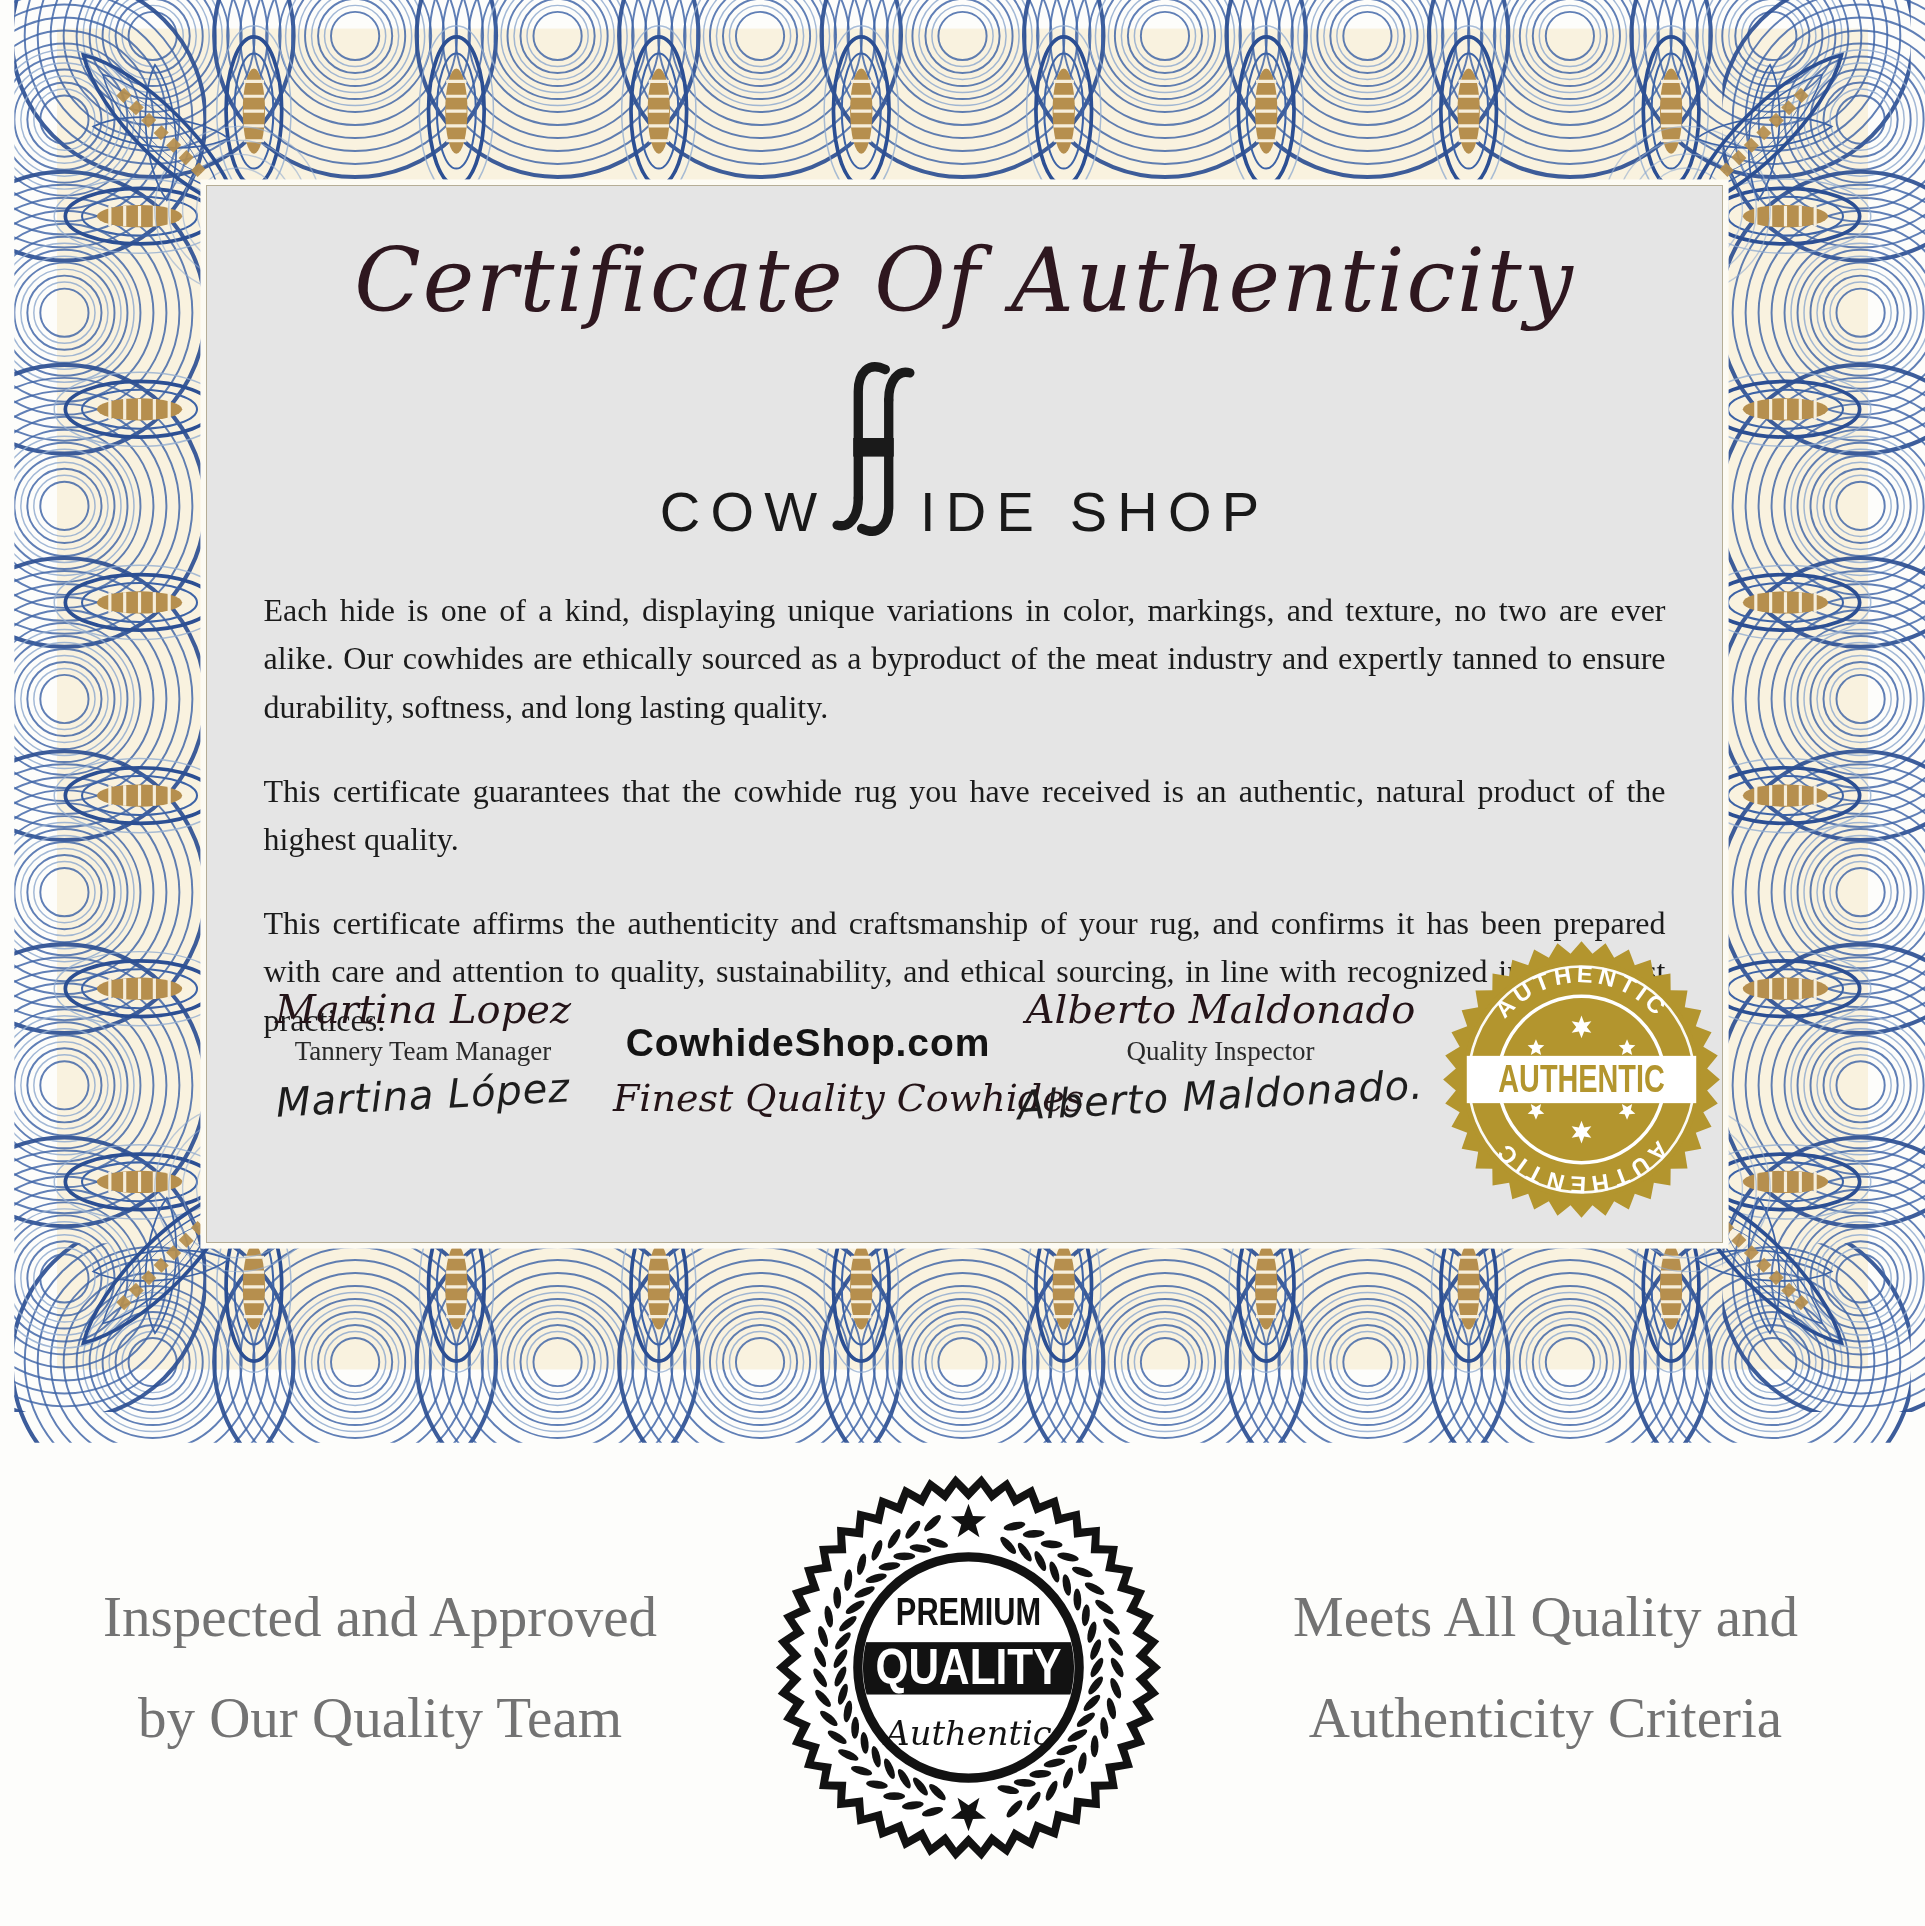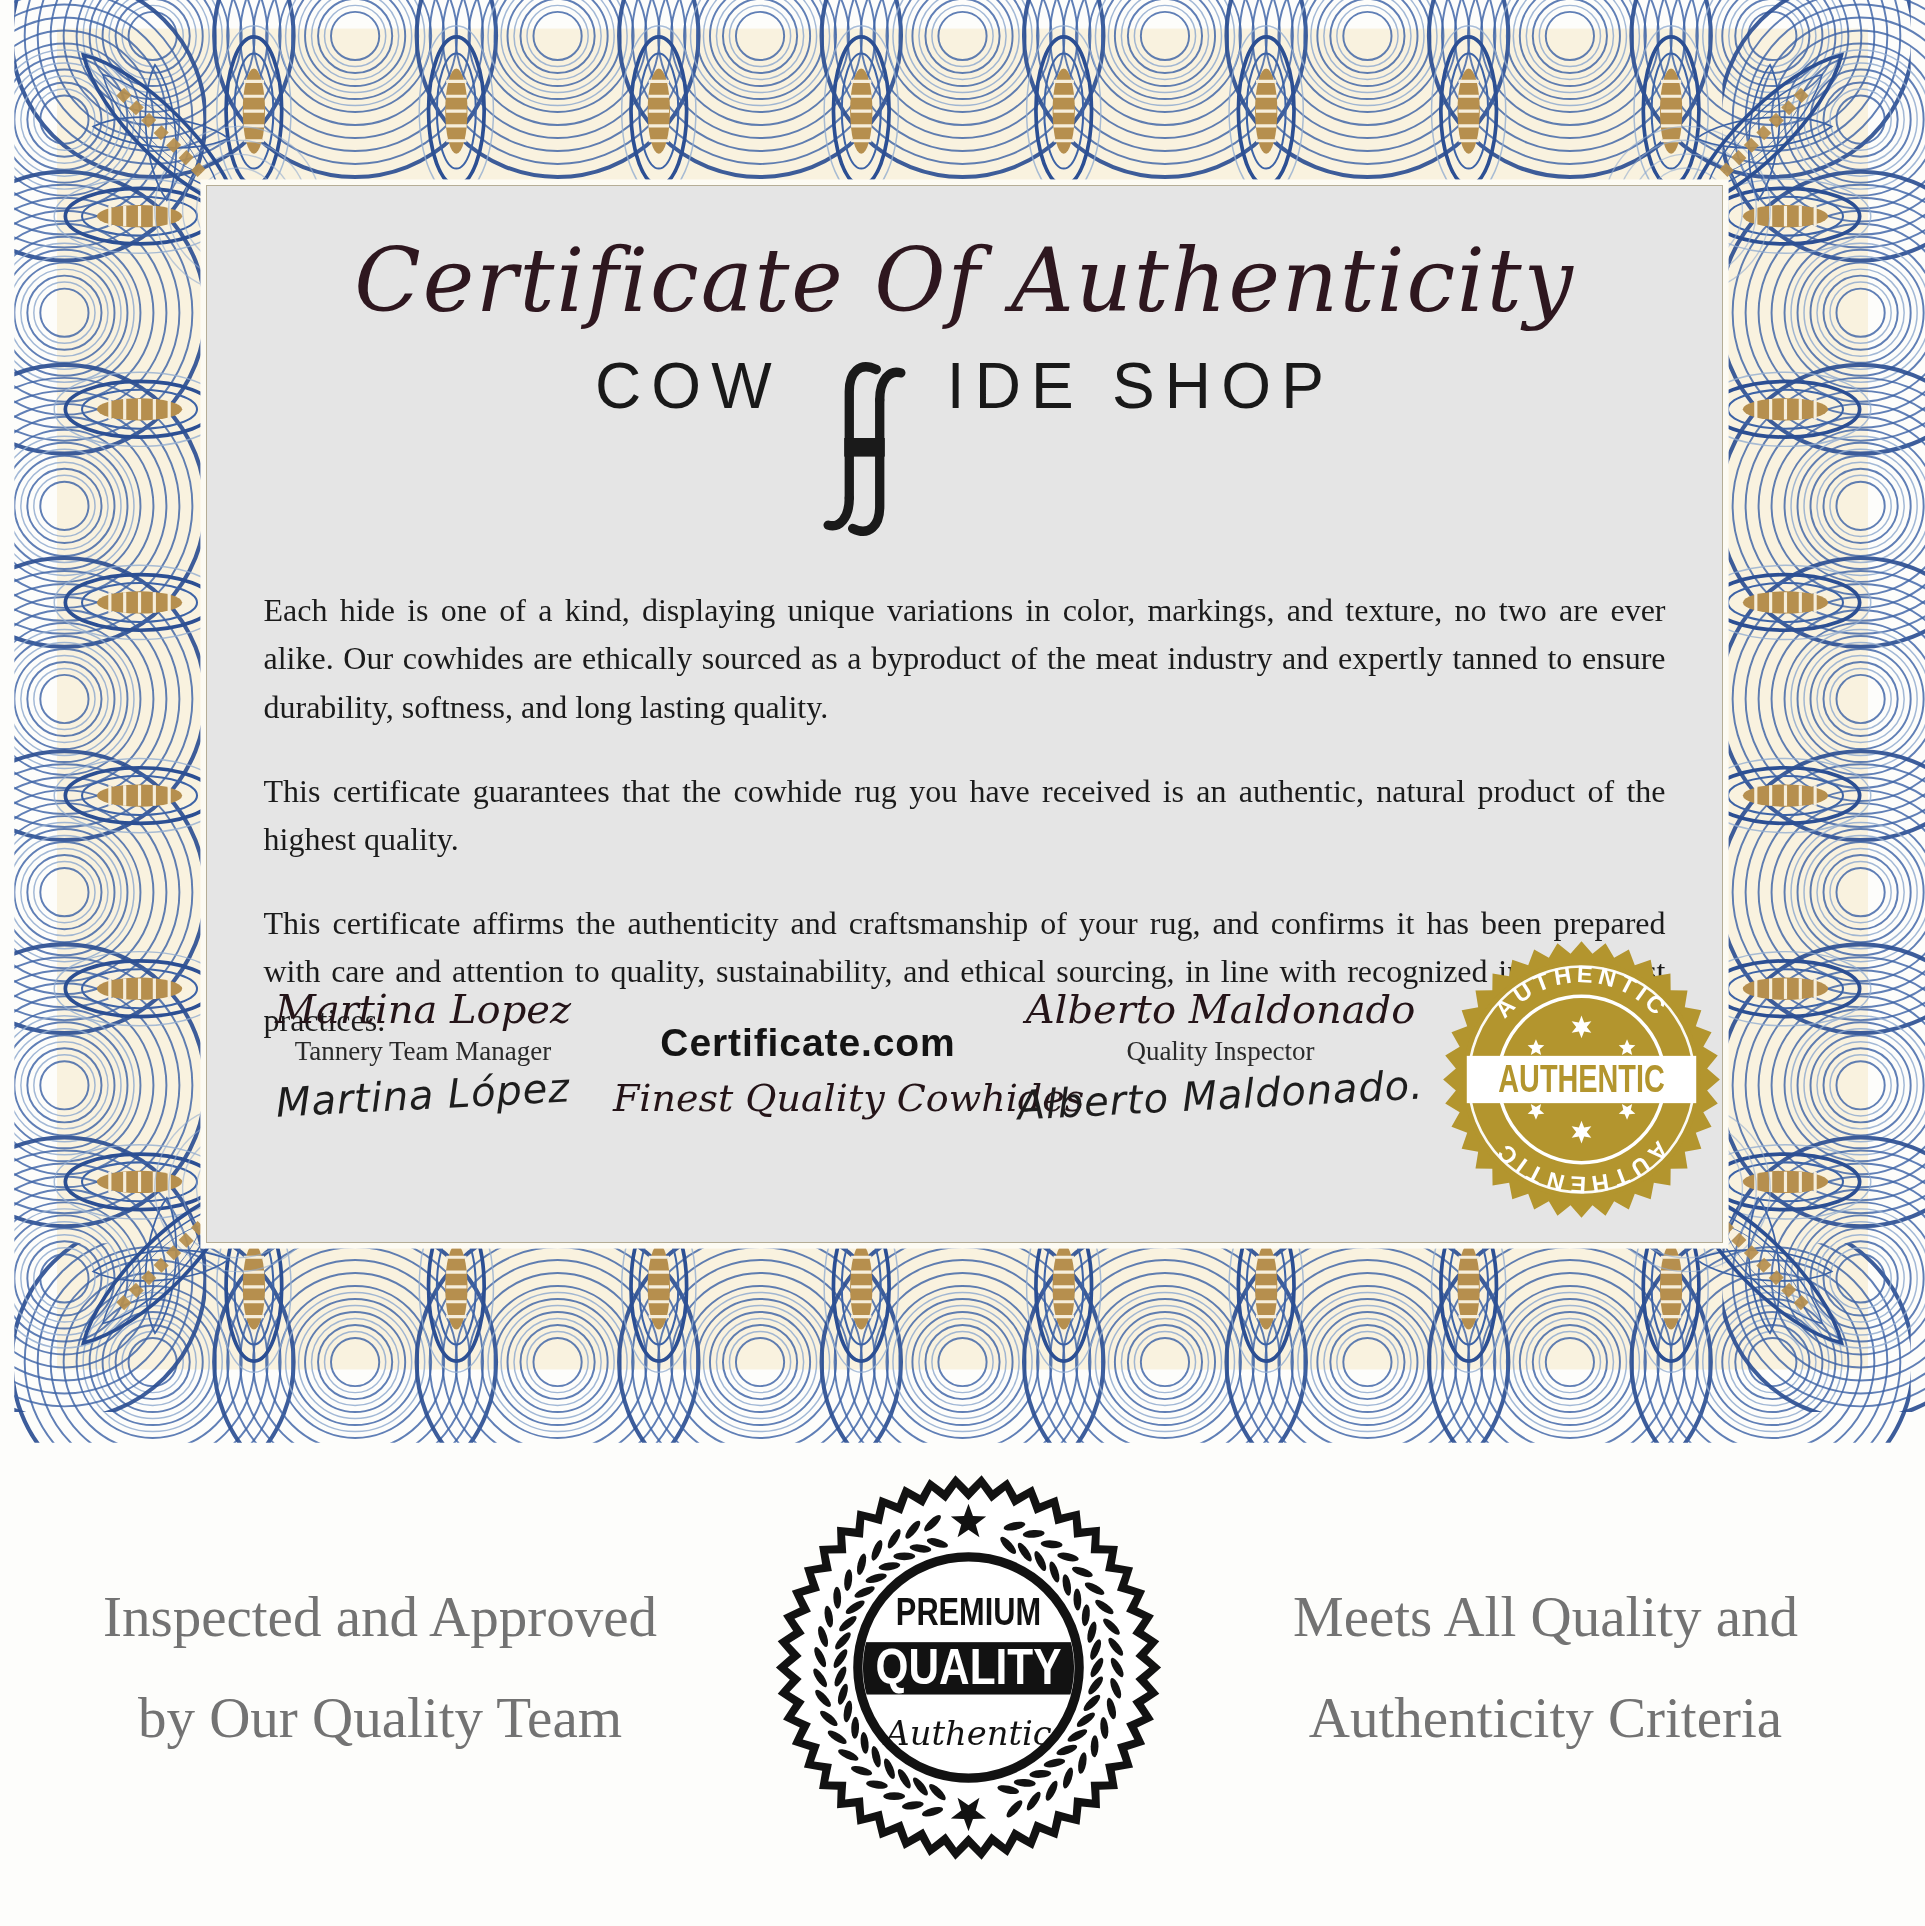--- a/index.html
+++ b/index.html
@@ -16,23 +16,23 @@
     position:absolute;left:155px;top:162px;width:1517px;height:1058px;
     background:#e5e5e5;border:1.9px solid #b5ad96;box-sizing:border-box;
     box-shadow:0 0 0 5.6px #fdfbf3;
   }
   .cert-title{
     margin-top:48px;text-align:center;
     font-family:"DejaVu Serif", serif;font-style:italic;
     font-size:87px;color:#2e171f;letter-spacing:1.9px;line-height:1.1;
   }
   .brand-row{
-    margin-top:24px;display:flex;justify-content:center;align-items:flex-start;
-    font-family:"Liberation Sans", sans-serif;font-size:64px;font-weight:400;
-    color:#191919;letter-spacing:10.2px;line-height:1;gap:36px;
+    margin-top:24px;display:flex;justify-content:center;align-items:flex-end;
+    font-family:"Liberation Sans", sans-serif;font-size:56px;font-weight:400;
+    color:#191919;letter-spacing:10.2px;line-height:1;
   }
   .brand-h{width:89px;height:186px;margin:0 1.9px;position:relative;top:1.9px;}
   .paragraphs{
     width:1402px;margin:46px auto 0 auto;
     font-size:32px;line-height:1.52;color:#1b1b1b;text-align:justify;
   }
   .paragraphs p{margin:0 0 35px 0;}
   
   .sig-col{position:absolute;text-align:center;}
   .sig-name{font-family:"DejaVu Serif", serif;font-style:italic;font-size:40px;color:#241418;white-space:nowrap;}
@@ -862,21 +862,21 @@
       <p>This certificate affirms the authenticity and craftsmanship of your rug, and confirms it has been prepared with care and attention to quality, sustainability, and ethical sourcing, in line with recognized industry best practices.</p>
     </div>
 
     <div class="sig-col col-left">
       <div class="sig-name">Martina Lopez</div>
       <div class="sig-role">Tannery Team Manager</div>
       <div class="sig-script">Martina López</div>
     </div>
 
     <div class="sig-col col-center">
-      <div class="sig-site">Certificate.com</div>
+      <div class="sig-site">CowhideShop.com</div>
       <div class="sig-tagline">Finest Quality Cowhides</div>
     </div>
 
     <div class="sig-col col-right">
       <div class="sig-name">Alberto Maldonado</div>
       <div class="sig-role">Quality Inspector</div>
       <div class="sig-script">Alberto Maldonado.</div>
     </div>
 
     <div class="seal-wrap">

